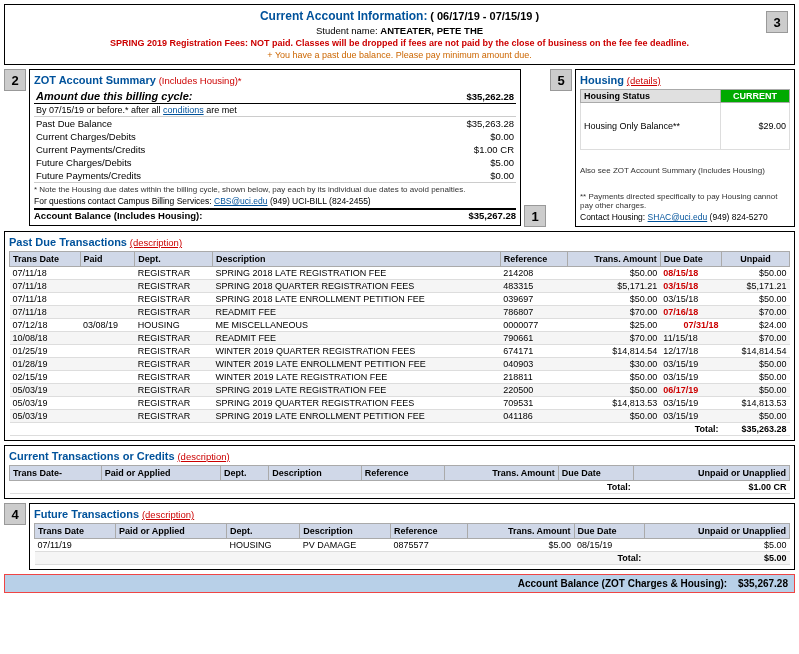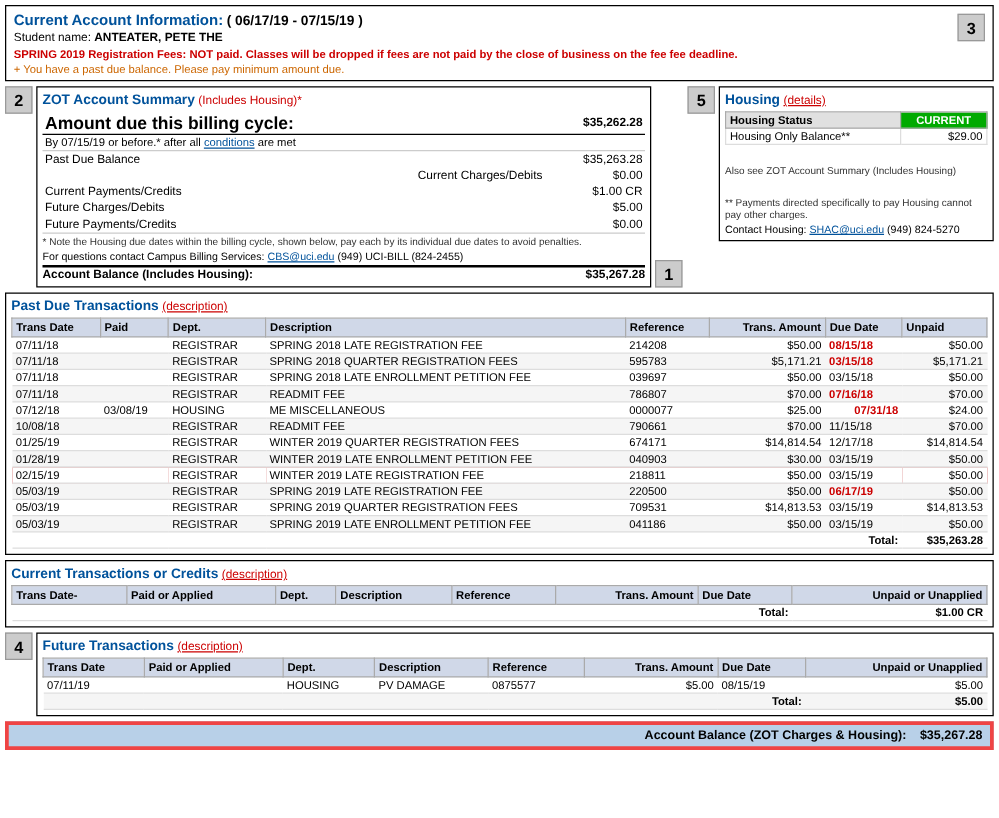--- a/index.html
+++ b/index.html
@@ -1,20 +1,20 @@
 <!DOCTYPE html>
 <html><head>
   <meta charset="utf-8">
   <style>
     * { box-sizing: border-box; margin: 0; padding: 0; }
     body { font-family: Arial, sans-serif; font-size: 10px; background: #fff; color: #000; width: 799px; }
     .page { width: 799px; padding: 4px; }
     
     
-    .header-box { border: 1.5px solid #000; padding: 4px 6px; margin-bottom: 4px; position: relative; }
+    .header-box { border: 1.5px solid #000; padding: 4px 6px; margin-bottom: 4px; position: relative; text-align: center; }
     .warning-red { color: #cc0000; font-size: 9.5px; font-weight: bold; margin-top: 2px; }
     .badge-3 { position: absolute; right: 6px; top: 6px; background: #ccc; border: 1px solid #999; width: 22px; height: 22px; display: flex; align-items: center; justify-content: center; font-weight: bold; font-size: 13px; }
     
     table { width: 100%; border-collapse: collapse; }
     .zot-table td { font-size: 9.5px; padding: 1px 2px; }
     .data-table { width: 100%; border-collapse: collapse; font-size: 9px; }
     .data-table th { background: #d0d8e8; padding: 2px 3px; text-align: left; border: 1px solid #aaa; font-size: 9px; font-weight: bold; }
     .data-table td { padding: 1px 3px; border-bottom: 1px solid #ddd; }
     .data-table tr:nth-child(even) td { background: #f5f5f5; }
     .data-table tr:nth-child(odd) td { background: #fff; }
@@ -46,38 +46,38 @@
       <div style="background:#ccc; border:1px solid #999; width:22px; height:22px; min-width:22px; display:flex; align-items:center; justify-content:center; font-weight:bold; font-size:13px;">2</div>
       <div style="border:1.5px solid #000; padding:4px; flex:1;">
         <div>
           <span style="font-size:11px; font-weight:bold; color:#00529B;">ZOT Account Summary</span>
           <span style="font-size:9.5px; color:#cc0000;">(Includes Housing)*</span>
         </div>
 
         <table class="zot-table" style="margin-top:3px;">
           <tbody>
               <tr style="border-bottom:1px solid #000;">
-            <td style="font-size:14px; font-weight:bold;">Amount due this billing cycle:</td>
+            <td style="font-size:11px; font-weight:bold;font-style:italic;">Amount due this billing cycle:</td>
             <td style="text-align:right; font-size:9.5px; font-weight:bold; width:80px;">$35,262.28</td>
           </tr>
           <tr>
             <td colspan="2" style="font-size:9px; padding-top:1px; border-bottom:1px solid #ccc;">
               <span>By 07/15/19 or before.*</span>
               <span> </span>
               <span>after all</span>
               <a href="#" style="color:#00529B;">conditions</a>
               <span>are met</span>
             </td>
           </tr>
           <tr>
             <td style="font-size:9.5px;">Past Due Balance</td>
             <td style="text-align:right; font-size:9.5px;">$35,263.28</td>
           </tr>
           <tr>
-            <td style="font-size:9.5px;text-align:right;">Current Charges/Debits</td>
+            <td style="font-size:9.5px;">Current Charges/Debits</td>
             <td style="text-align:right; font-size:9.5px;">$0.00</td>
           </tr>
           <tr>
             <td style="font-size:9.5px;">Current Payments/Credits</td>
             <td style="text-align:right; font-size:9.5px;">$1.00 CR</td>
           </tr>
           <tr>
             <td style="font-size:9.5px;">Future Charges/Debits</td>
             <td style="text-align:right; font-size:9.5px;">$5.00</td>
           </tr>
@@ -119,21 +119,21 @@
           <a href="#" style="color:#cc0000; font-size:9.5px;">(details)</a>
         </div>
 
         <table style="width:100%; border-collapse:collapse; margin-top:3px; font-size:9px;border-radius:10px;">
           <tbody>
               <tr>
             <td style="padding:1px 3px; background:#e0e0e0; font-weight:bold; border:1px solid #aaa;">Housing Status</td>
             <td style="padding:1px 3px; background:#00aa00; color:#fff; font-weight:bold; text-align:center; border:1px solid #aaa;">CURRENT</td>
           </tr>
           <tr>
-            <td style="padding:1px 3px; border:1px solid #ddd;">Housing Only Balance**</td>
+            <td style="padding:18px 3px; border:1px solid #ddd;">Housing Only Balance**</td>
             <td style="padding:1px 3px; border:1px solid #ddd; text-align:right;">$29.00</td>
           </tr>
         </tbody>
           </table>
 
         <div style="font-size:8px; color:#333; margin-top:16px;">Also see ZOT Account Summary (Includes Housing)</div>
         <div style="font-size:8px; color:#333; margin-top:17px;">** Payments directed specifically to pay Housing cannot pay other charges.</div>
         <div style="font-size:8.5px; margin-top:2px;">
           <span>Contact Housing:</span>
           <a href="#" style="color:#00529B;">SHAC@uci.edu</a>
@@ -152,40 +152,40 @@
     <table class="data-table" style="margin-top:3px;">
       <thead>
         <tr>
           <th>Trans Date</th>
           <th>Paid</th>
           <th>Dept.</th>
           <th>Description</th>
           <th>Reference</th>
           <th style="text-align:right;">Trans. Amount</th>
           <th>Due Date</th>
-          <th style="text-align:left;">Unpaid</th>
+          <th style="text-align:center;">Unpaid</th>
         </tr>
       </thead>
       <tbody id="past-due-tbody">
       <tr style="background: rgb(255, 255, 255);">
     <td style="padding:1px 3px;">07/11/18</td>
     <td style="padding:1px 3px;"></td>
     <td style="padding:1px 3px;">REGISTRAR</td>
     <td style="padding:1px 3px;">SPRING 2018 LATE REGISTRATION FEE</td>
     <td style="padding:1px 3px;">214208</td>
     <td style="padding:1px 3px; text-align:right;">$50.00</td>
     <td style="padding:1px 3px; color:#cc0000; font-weight:bold;">08/15/18</td>
     <td style="padding:1px 3px; text-align:right;">$50.00</td>
   </tr>
           <tr style="background: rgb(245, 245, 245);">
     <td style="padding:1px 3px;">07/11/18</td>
     <td style="padding:1px 3px;"></td>
     <td style="padding:1px 3px;">REGISTRAR</td>
     <td style="padding:1px 3px;">SPRING 2018 QUARTER REGISTRATION FEES</td>
-    <td style="padding:1px 3px;">595783</td>
+    <td style="padding:1px 3px;">483315</td>
     <td style="padding:1px 3px; text-align:right;">$5,171.21</td>
     <td style="padding:1px 3px; color:#cc0000; font-weight:bold;">03/15/18</td>
     <td style="padding:1px 3px; text-align:right;">$5,171.21</td>
   </tr>
           <tr style="background: rgb(255, 255, 255);">
     <td style="padding:1px 3px;">07/11/18</td>
     <td style="padding:1px 3px;"></td>
     <td style="padding:1px 3px;">REGISTRAR</td>
     <td style="padding:1px 3px;">SPRING 2018 LATE ENROLLMENT PETITION FEE</td>
     <td style="padding:1px 3px;">039697</td>
@@ -351,18 +351,18 @@
   </tr>
             <tr>
   <td colspan="7" style="text-align:right; font-weight:bold; padding:1px 3px; border-top:1px solid #000;">Total:</td>
   <td style="text-align:right; font-weight:bold; padding:1px 3px; border-top:1px solid #000;">$5.00</td>
 </tr>
           </tbody>
       </table>
     </div>
   </div>
 
-  <div style="background:#b8d0e8; text-align:right; padding:3px 6px; font-size:10px; font-weight:bold; border:3px solid #ef4444;">
+  <div style="background:#b8d0e8; text-align:right; padding:3px 6px; font-size:10px; font-weight:bold; border:1px solid #ef4444;">
     <span>Account Balance (ZOT Charges &amp; Housing):</span>
     <span style="margin-left:8px;">$35,267.28</span>
   </div>
 
 </div>
 
 </body></html>

